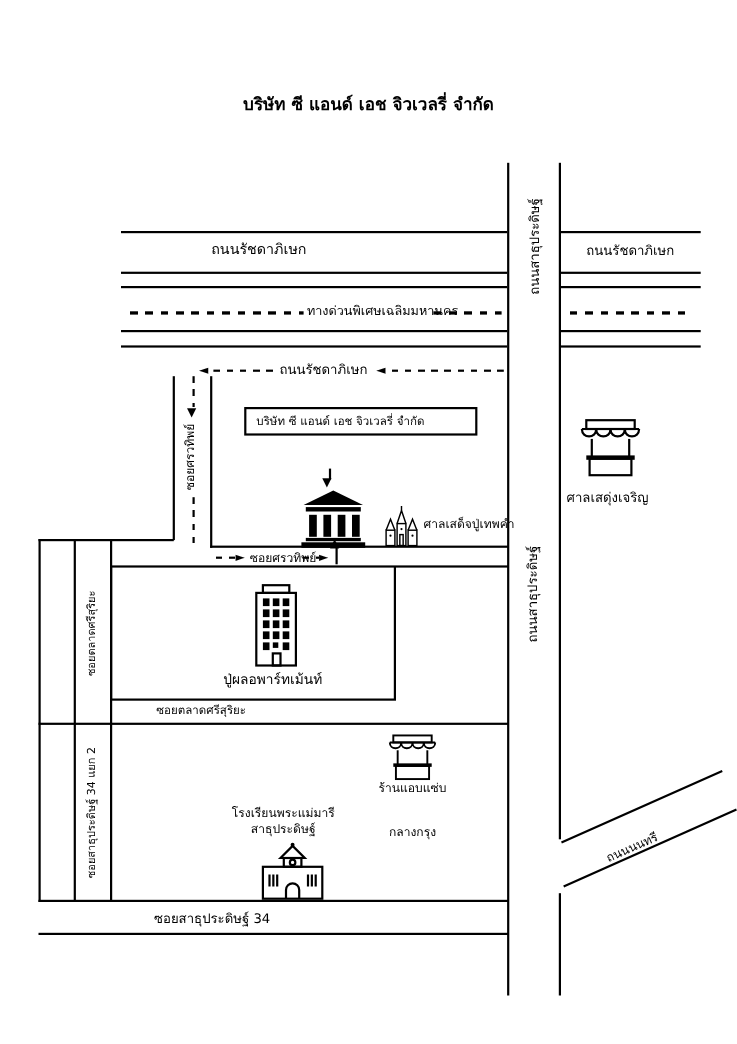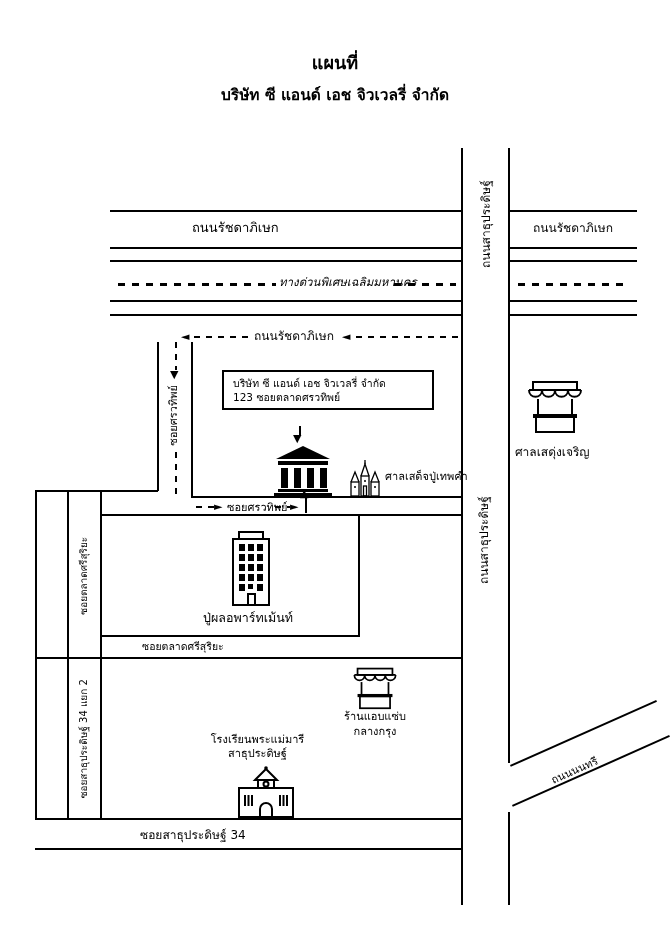--- a/index.html
+++ b/index.html
@@ -18,35 +18,34 @@
   .title{position:absolute;left:0;width:670px;text-align:center;font-weight:bold;}
   .infobox{position:absolute;border:2px solid #000;background:#fff;padding:4px 9px;font-size:10.5px;line-height:14px;}
   svg{position:absolute;overflow:visible;}
   .f10{font-size:10px;} .f105{font-size:10.5px;} .f11{font-size:11px;} .f115{font-size:11.5px;} .f12{font-size:12px;} .f13{font-size:13px;}
 </style>
 </head>
 <body>
 
 <div class="map">
 
-  <div class="title" style="top:48px;font-size:18px;">แผนที่</div>
   <div class="title" style="top:82px;font-size:15.5px;">บริษัท ซี แอนด์ เอช จิวเวลรี่ จำกัด</div>
 
   <div class="line vline" style="left:461px;top:148px;height:757px;"></div>
   <div class="line vline" style="left:508px;top:148px;height:615px;"></div>
   <div class="line vline" style="left:508px;top:812px;height:93px;"></div>
   <div class="lbl vtext f12" style="left:411px;top:216px;width:150px;">ถนนสาธุประดิษฐ์</div>
   <div class="lbl vtext f12" style="left:404px;top:532px;width:160px;">ถนนสาธุประดิษฐ์</div>
 
   <div class="line hline" style="left:110px;top:210px;width:351px;"></div>
   <div class="lbl f13" style="left:192px;top:219px;">ถนนรัชดาภิเษก</div>
   <div class="line hline" style="left:110px;top:247px;width:351px;"></div>
   <div class="line hline" style="left:110px;top:260px;width:351px;"></div>
   <div class="exp-dash" style="left:118px;top:283px;width:158px;"></div>
-  <div class="lbl f115" style="left:279px;top:275px;font-style:italic;">ทางด่วนพิเศษเฉลิมมหานคร</div>
+  <div class="lbl f115" style="left:279px;top:275px;">ทางด่วนพิเศษเฉลิมมหานคร</div>
   <div class="exp-dash" style="left:394px;top:283px;width:62px;"></div>
   <div class="line hline" style="left:110px;top:300px;width:351px;"></div>
   <div class="line hline" style="left:110px;top:314px;width:351px;"></div>
 
   <div class="line hline" style="left:510px;top:210px;width:127px;"></div>
   <div class="lbl f12" style="left:533px;top:220px;">ถนนรัชดาภิเษก</div>
   <div class="line hline" style="left:510px;top:247px;width:127px;"></div>
   <div class="line hline" style="left:510px;top:260px;width:127px;"></div>
   <div class="exp-dash" style="left:518px;top:283px;width:112px;"></div>
   <div class="line hline" style="left:510px;top:300px;width:127px;"></div>
@@ -61,21 +60,20 @@
   <div class="dash-v" style="left:175px;top:342px;height:28px;"></div>
   <span class="arrow" style="left:170px;top:369px;">▼</span>
   <div class="lbl vtext f11" style="left:114px;top:408px;width:120px;">ซอยศรวทิพย์</div>
   <div class="dash-v" style="left:175px;top:452px;height:46px;"></div>
 
   <div class="line vline" style="left:157px;top:342px;height:149px;"></div>
   <div class="line vline" style="left:191px;top:342px;height:156px;"></div>
 
   <div class="infobox" style="left:222px;top:370px;width:190px;">
     <div>บริษัท ซี แอนด์ เอช จิวเวลรี่ จำกัด</div>
-    <div>123 ซอยตลาดศรวทิพย์</div>
   </div>
   <div class="line vline" style="left:299px;top:426px;height:10px;"></div>
   <span class="arrow" style="left:293px;top:433px;">▼</span>
 
   <svg style="left:274px;top:446px;" width="58" height="52" viewBox="0 0 58 52">
     <polygon points="29,0 2,13 56,13" fill="#000"></polygon>
     <rect x="4" y="15" width="50" height="4" fill="#000"></rect>
     <rect x="7" y="22" width="7" height="20" fill="#000"></rect>
     <rect x="20" y="22" width="7" height="20" fill="#000"></rect>
     <rect x="33" y="22" width="7" height="20" fill="#000"></rect>
@@ -166,21 +164,21 @@
       <rect x="10" y="2" width="44" height="8"></rect>
       <path d="M6,10 h52"></path>
       <path d="M6,10 c0,9 13,9 13,0 c0,9 13,9 13,0 c0,9 13,9 13,0 c0,9 13,9 13,0"></path>
       <line x1="15" y1="19" x2="15" y2="36"></line>
       <line x1="49" y1="19" x2="49" y2="36"></line>
       <rect x="13" y="37" width="38" height="15"></rect>
     </g>
     <rect x="10" y="34" width="44" height="4" fill="#000"></rect>
   </svg>
   <div class="lbl ctr f11" style="left:333px;top:710px;width:84px;">ร้านแอบแซ่บ</div>
-  <div class="lbl ctr f11" style="left:333px;top:725px;width:84px;">กลางกรุง</div>
+  <div class="lbl ctr f11" style="left:333px;top:750px;width:84px;">กลางกรุง</div>
 
   <div class="lbl ctr f11" style="left:195px;top:733px;width:125px;">โรงเรียนพระแม่มารี</div>
   <div class="lbl ctr f11" style="left:195px;top:747px;width:125px;">สาธุประดิษฐ์</div>
   <svg style="left:238px;top:765px;" width="56" height="53" viewBox="0 0 56 53">
     <g fill="none" stroke="#000" stroke-width="2">
       <rect x="1" y="23" width="54" height="29"></rect>
       <rect x="20" y="15" width="16" height="8"></rect>
       <polygon points="17,15 28,4 39,15"></polygon>
       <circle cx="28" cy="19" r="2.5"></circle>
       <path d="M22,52 v-8 a6,6 0 0 1 12,0 v8"></path>

